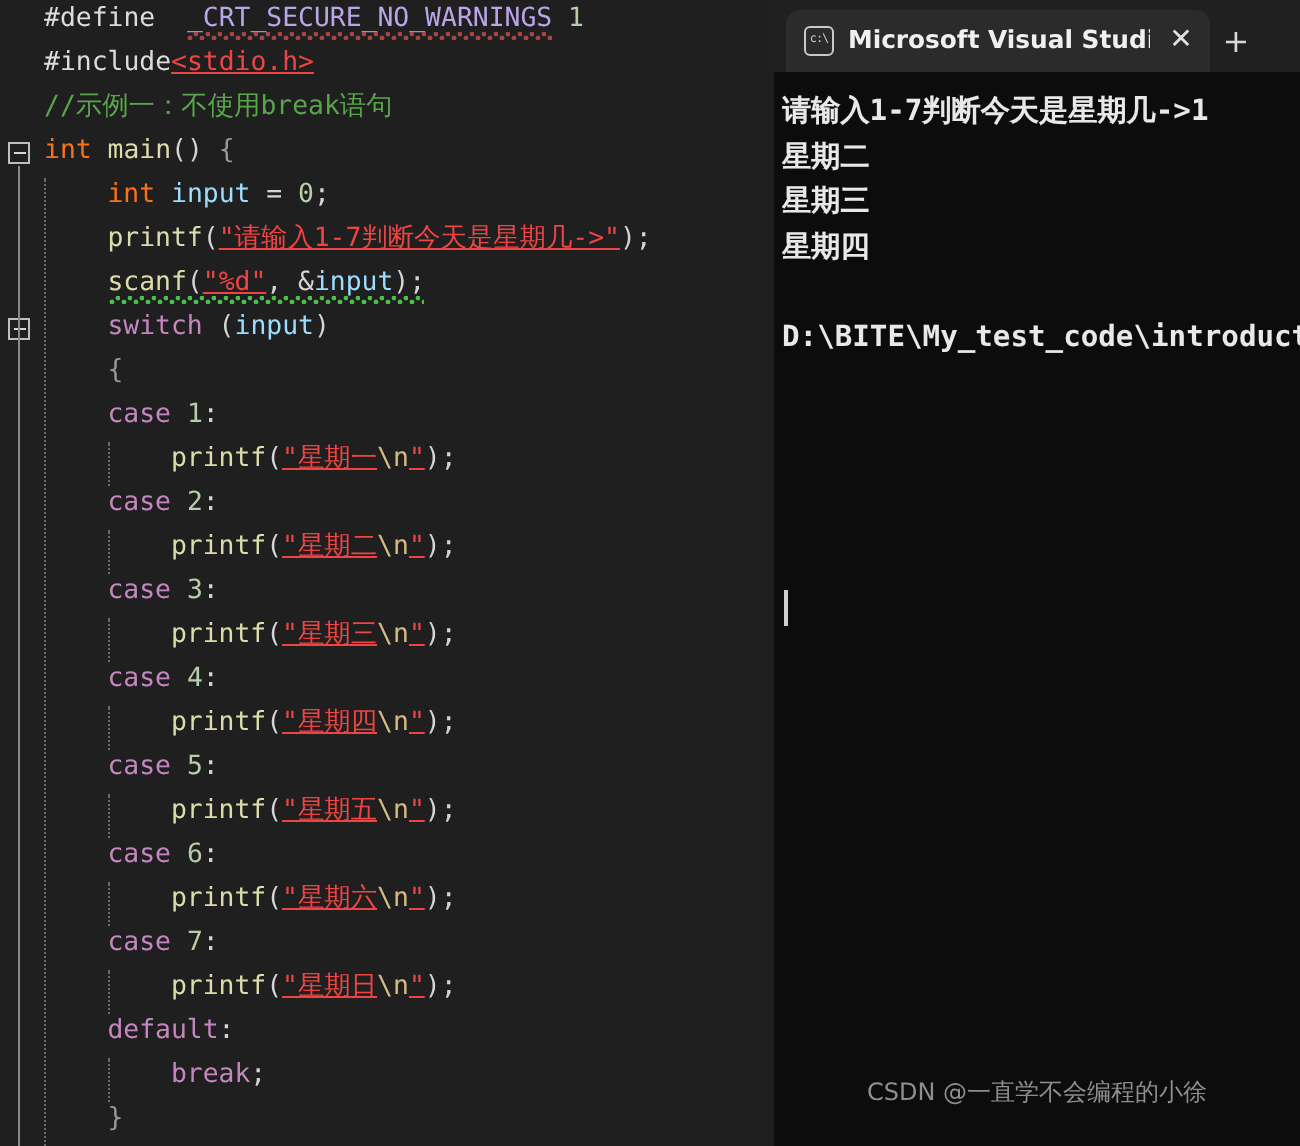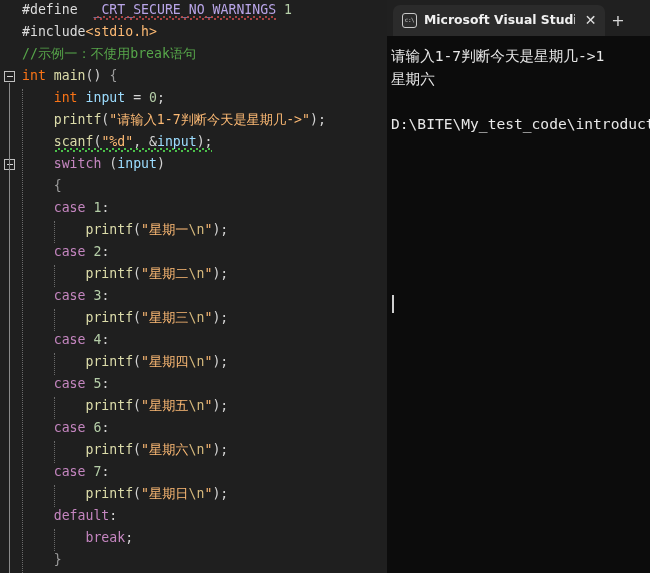--- a/index.html
+++ b/index.html
@@ -88,21 +88,21 @@
   }
 
   
   .t-pre   { color: #dcdcdc; }
   .t-macro { color: #b9a5e8; }
   .t-num   { color: #b5cea8; }
   .t-cmt   { color: #57a64a; }
   .t-kw    { color: #f97316; }
   .t-ctl   { color: #c586c0; }
   .t-fn    { color: #dcdcaa; }
-  .t-str   { color: #fdba74; }
+  .t-str   { color: #ef4444; text-decoration: underline; }
   .t-esc   { color: #d7ba7d; }
   .t-var   { color: #9cdcfe; }
   .t-plain { color: #d4d4d4; }
   .t-brace { color: #9a9a9a; }
   .t-op    { color: #d4d4d4; }
 
   
   .sq-green {
     position: absolute;
     height: 4px;
@@ -196,21 +196,21 @@
   #term-body {
     position: relative;
     height: 537px;
     background: #0c0c0c;
     padding: 9px 0 0 4px;
     box-sizing: border-box;
   }
   .term-line {
     font-family: "DejaVu Sans Mono", monospace;
     font-size: 14.6px;
-    font-weight: normal;
+    font-weight: bold;
     line-height: 22.5px;
     color: #e8e8e8;
     white-space: pre;
     height: 22.5px;
     overflow: hidden;
   }
   .term-blank { height: 22.5px; }
   #term-cursor {
     position: absolute;
     left: 5px;
@@ -251,21 +251,24 @@
       <div id="term-tab">
         <div id="tab-icon">c:\</div>
         <div id="tab-title">Microsoft Visual Studio 调试</div>
         <div id="tab-close">✕</div>
       </div>
       <div id="tab-new">+</div>
     </div>
 
     <div id="term-body">
       <div class="term-line">请输入1-7判断今天是星期几-&gt;1</div>
-        <div class="term-line">星期六</div>
+        <div class="term-line">星期二</div>
+        <div class="term-line">星期三</div>
+        <div class="term-line">星期四</div>
         <div class="term-blank"></div>
         <div class="term-line">D:\BITE\My_test_code\introduct</div>
         <div id="term-cursor" style="top: 258.5px;"></div>
     </div>
 
+    <div id="watermark">CSDN @一直学不会编程的小徐</div>
   </div>
 
 </div>
 
 </body></html>

